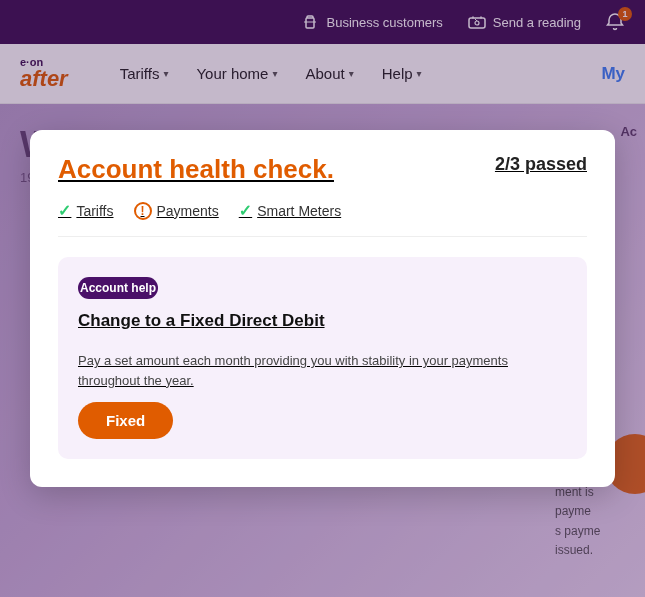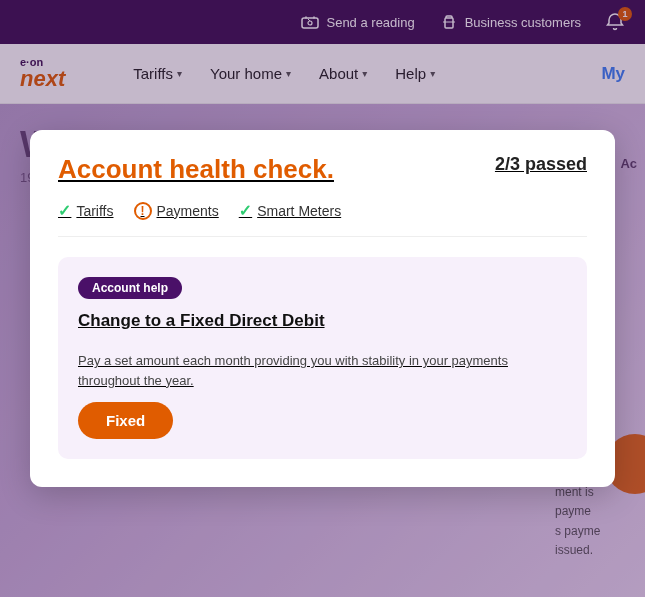--- a/index.html
+++ b/index.html
@@ -37,21 +37,21 @@
       justify-content: center;
     }
 
     
     .nav-bar {
       background: white;
       height: 60px;
       display: flex;
       align-items: center;
       padding: 0 20px;
-      gap: 16px;
+      gap: 0;
       border-bottom: 1px solid #eee;
     }
     .logo {
       margin-right: 40px;
       display: flex;
       flex-direction: column;
       line-height: 1;
     }
     .logo-eon {
       font-size: 11px;
@@ -195,21 +195,21 @@
       background: #f7f0fb;
       border-radius: 10px;
       padding: 20px;
     }
     .card-tag {
       background: #4a1068;
       color: white;
       font-size: 12px;
       font-weight: bold;
       border-radius: 20px;
-      padding: 4px 14px;
+      padding: 4px 2px;
       display: inline-block;
       margin-bottom: 12px;
       text-align: right;
     }
     .card-title {
       font-size: 17px;
       font-weight: bold;
       color: #111;
       margin-bottom: 20px;
     }
@@ -227,57 +227,57 @@
       padding: 10px 28px;
       font-size: 15px;
       font-weight: bold;
       cursor: pointer;
     }
   </style>
 </head>
 <body>
 
 <div class="top-bar">
+  <div class="top-bar-item">
+    <span class="top-bar-icon">
+      <svg width="18" height="16" viewBox="0 0 18 16" fill="none">
+        <rect x="5" y="4" width="8" height="10" rx="1" stroke="white" stroke-width="1.5"></rect>
+        <path d="M6 4V3a1 1 0 011-1h4a1 1 0 011 1v1" stroke="white" stroke-width="1.5"></path>
+        <line x1="3" y1="8" x2="15" y2="8" stroke="white" stroke-width="1"></line>
+      </svg>
+    </span>
+    <span>Business customers</span>
+  </div>
   <div class="top-bar-item">
     <span class="top-bar-icon">
       <svg width="20" height="16" viewBox="0 0 20 16" fill="none">
         <rect x="2" y="4" width="16" height="10" rx="2" stroke="white" stroke-width="1.5"></rect>
         <path d="M6 4V3" stroke="white" stroke-width="1.5" stroke-linecap="round"></path>
         <path d="M14 4V3" stroke="white" stroke-width="1.5" stroke-linecap="round"></path>
         <circle cx="10" cy="9" r="2" stroke="white" stroke-width="1.2"></circle>
         <line x1="10" y1="7" x2="8" y2="5" stroke="white" stroke-width="1" stroke-linecap="round"></line>
       </svg>
     </span>
     <span>Send a reading</span>
   </div>
   <div class="top-bar-item">
-    <span class="top-bar-icon">
-      <svg width="18" height="16" viewBox="0 0 18 16" fill="none">
-        <rect x="5" y="4" width="8" height="10" rx="1" stroke="white" stroke-width="1.5"></rect>
-        <path d="M6 4V3a1 1 0 011-1h4a1 1 0 011 1v1" stroke="white" stroke-width="1.5"></path>
-        <line x1="3" y1="8" x2="15" y2="8" stroke="white" stroke-width="1"></line>
-      </svg>
-    </span>
-    <span>Business customers</span>
-  </div>
-  <div class="top-bar-item">
     <span style="position:relative;display:inline-flex;">
       <svg width="20" height="20" viewBox="0 0 20 20" fill="none">
         <path d="M10 2a6 6 0 00-6 6v3l-1.5 2h15L16 11V8a6 6 0 00-6-6z" stroke="white" stroke-width="1.5" fill="none"></path>
         <path d="M8.5 16a1.5 1.5 0 003 0" stroke="white" stroke-width="1.5"></path>
       </svg>
       <span style="position:absolute;top:-5px;right:-7px;background:#e05c00;color:white;border-radius:50%;width:14px;height:14px;font-size:9px;display:flex;align-items:center;justify-content:center;font-weight:bold;">1</span>
     </span>
   </div>
 </div>
 
 <div class="nav-bar">
   <div class="logo">
     <span class="logo-eon">e·on</span>
-    <span class="logo-next">next</span>
+    <span class="logo-next">after</span>
   </div>
   <div class="nav-items">
     <div class="nav-item">
       <span>Tariffs</span>
       <span class="chevron">▾</span>
     </div>
     <div class="nav-item">
       <span>Your home</span>
       <span class="chevron">▾</span>
     </div>
@@ -292,21 +292,21 @@
   </div>
   <div class="nav-my">
     <span>My</span>
   </div>
 </div>
 
 <div class="bg-content">
   <div class="bg-text">We</div>
   <div class="bg-address">192 G...</div>
 
-  <div style="position:absolute;top:20px;right:8px;color:#2a0a3a;font-size:13px;opacity:0.7;text-align:right;margin-top:32px;">
+  <div style="position:absolute;top:20px;right:8px;color:#2a0a3a;font-size:13px;opacity:0.7;text-align:right;">
     <div style="font-weight:bold;">Ac</div>
   </div>
 
   <div style="position:absolute;top:360px;right:0;width:90px;font-size:12px;color:#333;opacity:0.8;line-height:1.6;">
     <div>t paym</div>
     <div>ment is</div>
     <div>payme</div>
     <div>s payme</div>
     <div>issued.</div>
   </div>

